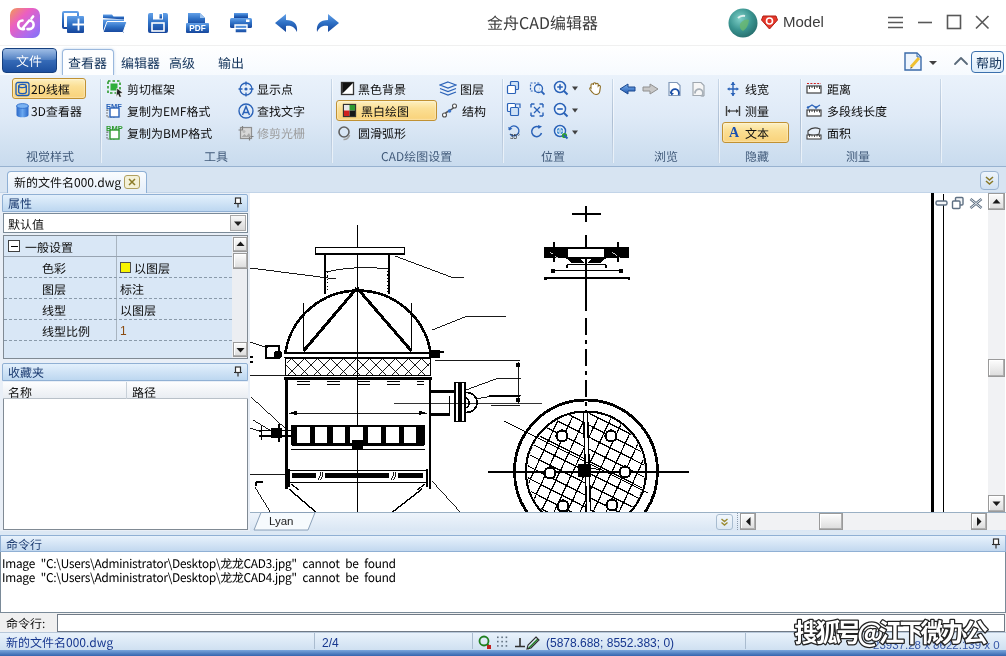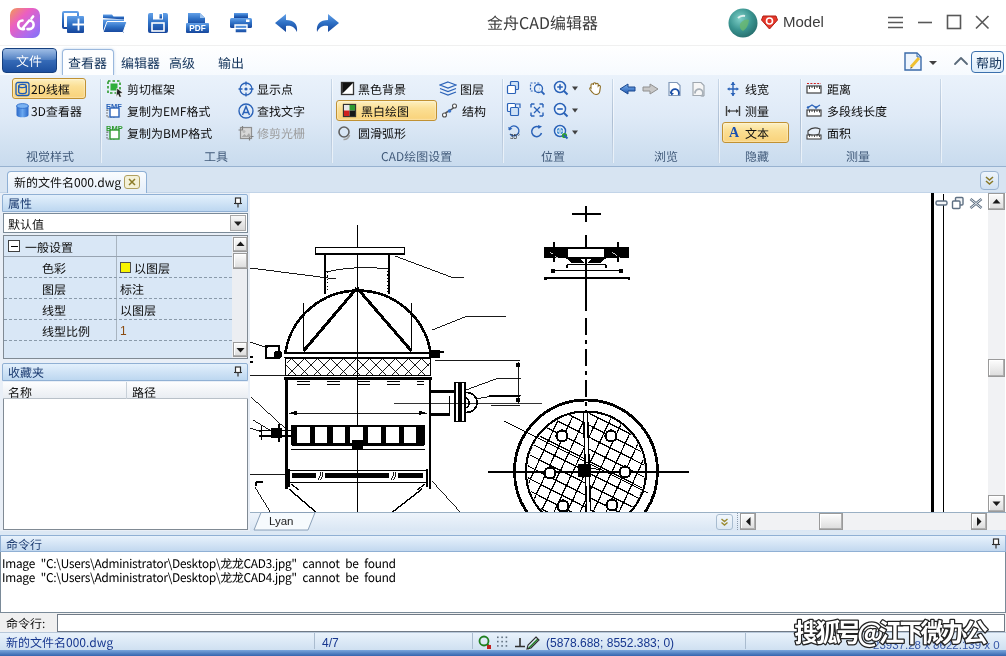--- a/index.html
+++ b/index.html
@@ -1169,21 +1169,21 @@
         <use href="#g540d" x="4000"></use>
         <use href="#g30" x="5000"></use>
         <use href="#g30" x="5555"></use>
         <use href="#g30" x="6110"></use>
         <use href="#g2e" x="6665"></use>
         <use href="#g64" x="6943"></use>
         <use href="#g77" x="7563"></use>
         <use href="#g67" x="8365"></use>
       </g>
     </svg>
-    <div class="abs" style="left:322px;top:636px;font-size:12px;color:#16368e;white-space:pre;">4/7</div>
+    <div class="abs" style="left:322px;top:636px;font-size:12px;color:#16368e;white-space:pre;">2/4</div>
     <svg class="abs" width="66" height="16" viewBox="0 0 66 16" style="left:477px;top:634px">
 <circle cx="7" cy="7" r="4.5" fill="none" stroke="#208020" stroke-width="1.8"></circle>
 <path d="M10 10 l3 3" stroke="#208020" stroke-width="2"></path>
       <rect x="10" y="11" width="4" height="4" fill="#c02020"></rect>
 <g fill="#607080">
         <rect x="20" y="2.5" width="1.6" height="1.6"></rect>
         <rect x="24.3" y="2.5" width="1.6" height="1.6"></rect>
         <rect x="28.6" y="2.5" width="1.6" height="1.6"></rect>
         <rect x="20" y="6.8" width="1.6" height="1.6"></rect>
         <rect x="24.3" y="6.8" width="1.6" height="1.6"></rect>

